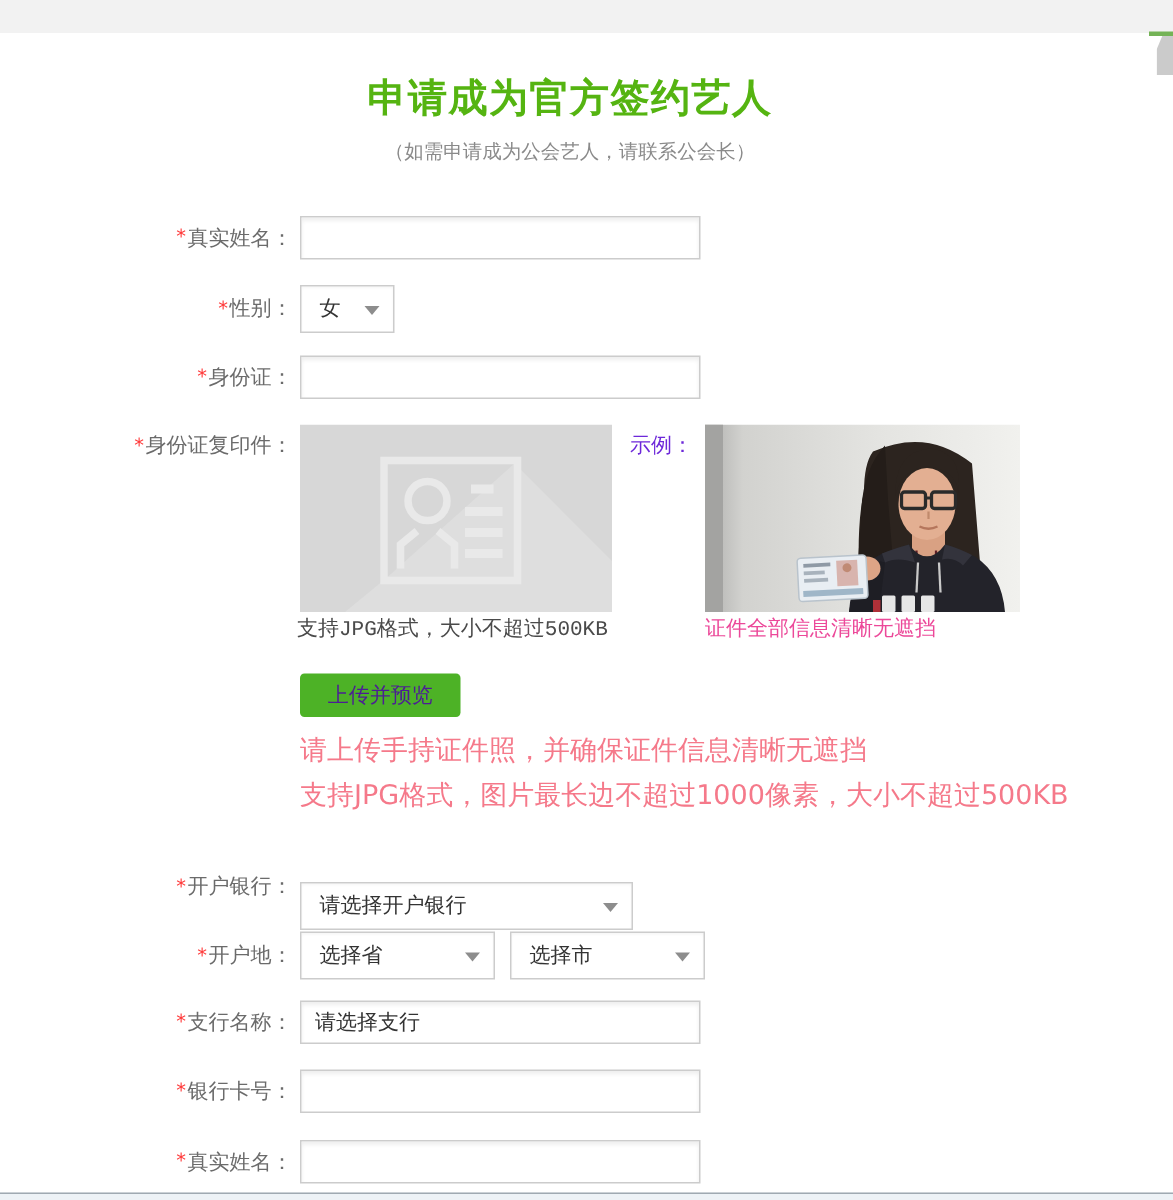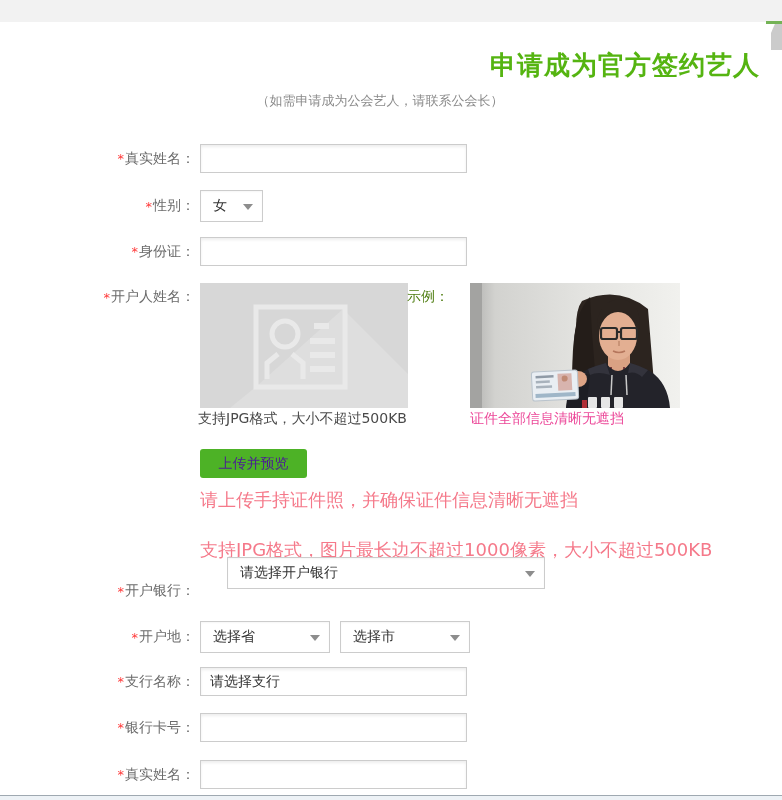--- a/index.html
+++ b/index.html
@@ -8,21 +8,21 @@
   .screen { position:relative; width:782px; height:800px; background:#ffffff; overflow:hidden; margin:0 auto; }
 
   .top-strip { position:absolute; left:0; top:0; width:782px; height:22px; background:#f2f2f2; }
 
   .scroll-green { position:absolute; left:766px; top:21px; width:16px; height:3px; background:#74b356; }
   .scroll-thumb { position:absolute; left:771px; top:24px; width:11px; height:26px; background:#cbcbcb;
                   clip-path:polygon(0 35%, 35% 0, 100% 0, 100% 100%, 0 100%); cursor:default; }
 
   .bottom-bar { position:absolute; left:0; bottom:0; width:782px; height:5px; background:#edf2f6; border-top:1px solid #9fa9b1; }
 
-  .page-title { position:absolute; top:48px; left:0; width:760px; text-align:right;
+  .page-title { position:absolute; top:48px; left:0; width:760px; text-align:center;
                 font-size:26px; font-weight:bold; color:#55b411; letter-spacing:1px; }
   .page-subtitle { position:absolute; top:92px; left:0; width:760px; text-align:center;
                    font-size:13px; color:#8a8a8a; }
 
   .flabel { position:absolute; left:0; width:195px; display:flex; justify-content:flex-end; align-items:center;
             font-size:14px; color:#6b6b6b; white-space:nowrap; }
   .req { color:#ff3a3a; margin-right:1px; font-size:13px; }
 
   .tinput { position:absolute; left:200px; width:267px; height:29px; border:1px solid #cccccc;
             background:#fff; box-shadow:inset 0 2px 3px rgba(0,0,0,0.07);
@@ -30,24 +30,24 @@
             font-family:Liberation Serif, serif; }
 
   .selbox { position:absolute; height:32px; border:1px solid #cccccc; background:#fff;
             box-shadow:inset 0 1px 2px rgba(0,0,0,0.04);
             display:flex; align-items:center; font-size:14px; color:#333;
             padding:0 26px 0 12px; cursor:pointer; }
   .caret { position:absolute; right:9px; top:13px; width:0; height:0;
            border-left:5px solid transparent; border-right:5px solid transparent; border-top:6px solid #8d8d8d; }
 
   .upload-box { position:absolute; left:200px; top:283px; width:208px; height:125px; cursor:pointer; }
-  .upload-hint { position:absolute; left:198px; top:410px; font-size:14px; color:#4a4a4a; }
-
-  .example-label { position:absolute; left:407px; top:283px; height:28px; display:flex; align-items:center;
-                   font-size:14px; color:#4d7c0f; }
+  .upload-hint { position:absolute; left:198px; top:410px; font-size:14px; color:#4a4a4a;font-family:Liberation Mono, monospace; }
+
+  .example-label { position:absolute; left:420px; top:283px; height:28px; display:flex; align-items:center;
+                   font-size:14px; color:#6d28d9; }
   .sample-photo { position:absolute; left:470px; top:283px; width:210px; height:125px; }
   .example-caption { position:absolute; left:470px; top:410px; font-size:14px; color:#ec4899; }
 
   .upload-btn { position:absolute; left:200px; top:449px; width:107px; height:29px; background:#4db226;
                 border:none; border-radius:3px; color:#4c1d95; font-size:14px; cursor:pointer;
                 font-family:"DejaVu Sans","Liberation Sans",sans-serif; }
   .warn { position:absolute; left:200px; font-size:18px; color:#f5798a; }
 
   svg { display:block; }
 </style>
@@ -80,21 +80,21 @@
   </div>
 
   <div class="flabel" style="top:237px;height:29px;">
     <span class="req">*</span>
     <span>身份证：</span>
   </div>
   <input class="tinput" style="top: 237px;" type="text">
 
   <div class="flabel" style="top:283px;height:28px;">
     <span class="req">*</span>
-    <span>开户人姓名：</span>
+    <span>身份证复印件：</span>
   </div>
 
   <div class="upload-box">
     <svg width="208" height="125" viewBox="0 0 208 125">
       <rect x="0" y="0" width="208" height="125" fill="#d7d7d7"></rect>
       <polygon points="143,26 208,91 208,125 30,125 58,102" fill="#dedede"></polygon>
       <rect x="56" y="24" width="89" height="80" fill="none" stroke="#e9e9e9" stroke-width="5"></rect>
       <circle cx="85" cy="51" r="13" fill="none" stroke="#e9e9e9" stroke-width="5"></circle>
       <path d="M67,96 L67,80 L78,71" fill="none" stroke="#e9e9e9" stroke-width="5"></path>
       <path d="M103,96 L103,80 L92,71" fill="none" stroke="#e9e9e9" stroke-width="5"></path>
@@ -165,27 +165,27 @@
       <rect x="131" y="114" width="9" height="11" rx="1" fill="#e6e6e6"></rect>
       <rect x="144" y="114" width="9" height="11" rx="1" fill="#e6e6e6"></rect>
       <rect x="112" y="117" width="5" height="8" fill="#b03038"></rect>
     </svg>
   </div>
   <div class="example-caption">证件全部信息清晰无遮挡</div>
 
   <button class="upload-btn">上传并预览</button>
 
   <div class="warn" style="top:488px;">请上传手持证件照，并确保证件信息清晰无遮挡</div>
-  <div class="warn" style="top:538px;">支持JPG格式，图片最长边不超过1000像素，大小不超过500KB</div>
+  <div class="warn" style="top:518px;">支持JPG格式，图片最长边不超过1000像素，大小不超过500KB</div>
 
   <div class="flabel" style="top:575px;height:32px;">
     <span class="req">*</span>
     <span>开户银行：</span>
   </div>
-  <div class="selbox" style="left:200px;top:557px;width:318px;margin-left:27px;">
+  <div class="selbox" style="left:200px;top:588px;width:222px;">
     <span>请选择开户银行</span>
     <span class="caret"></span>
   </div>
 
   <div class="flabel" style="top:621px;height:32px;">
     <span class="req">*</span>
     <span>开户地：</span>
   </div>
   <div class="selbox" style="left:340px;top:621px;width:130px;">
     <span>选择市</span>

